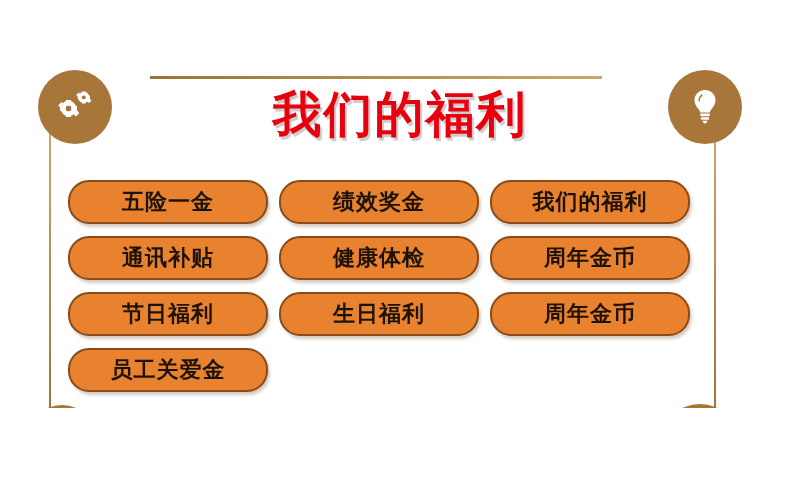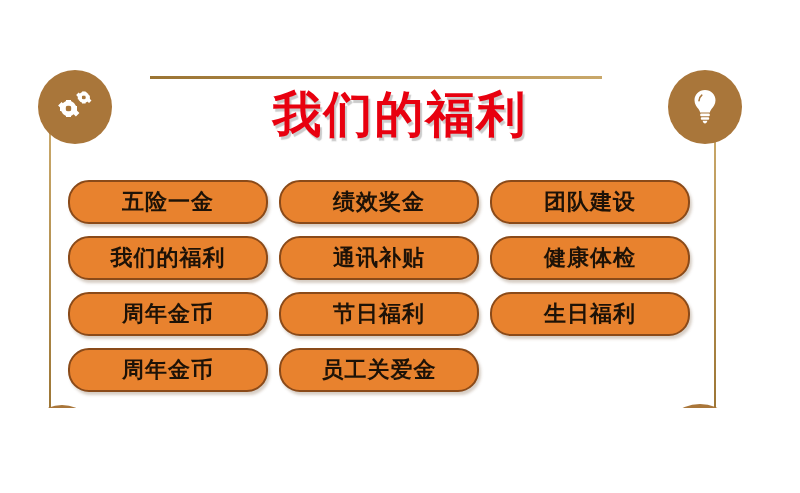--- a/index.html
+++ b/index.html
@@ -223,21 +223,20 @@
         </g>
       </svg>
     </span>
   </div>
 
   <div id="title">我们的福利</div>
 
   <div id="grid">
     <div class="benefit">五险一金</div>
     <div class="benefit">绩效奖金</div>
-    <div class="benefit">团队建设</div>
     <div class="benefit">我们的福利</div>
     <div class="benefit">通讯补贴</div>
     <div class="benefit">健康体检</div>
     <div class="benefit">周年金币</div>
     <div class="benefit">节日福利</div>
     <div class="benefit">生日福利</div>
     <div class="benefit">周年金币</div>
     <div class="benefit">员工关爱金</div>
   </div>
 

